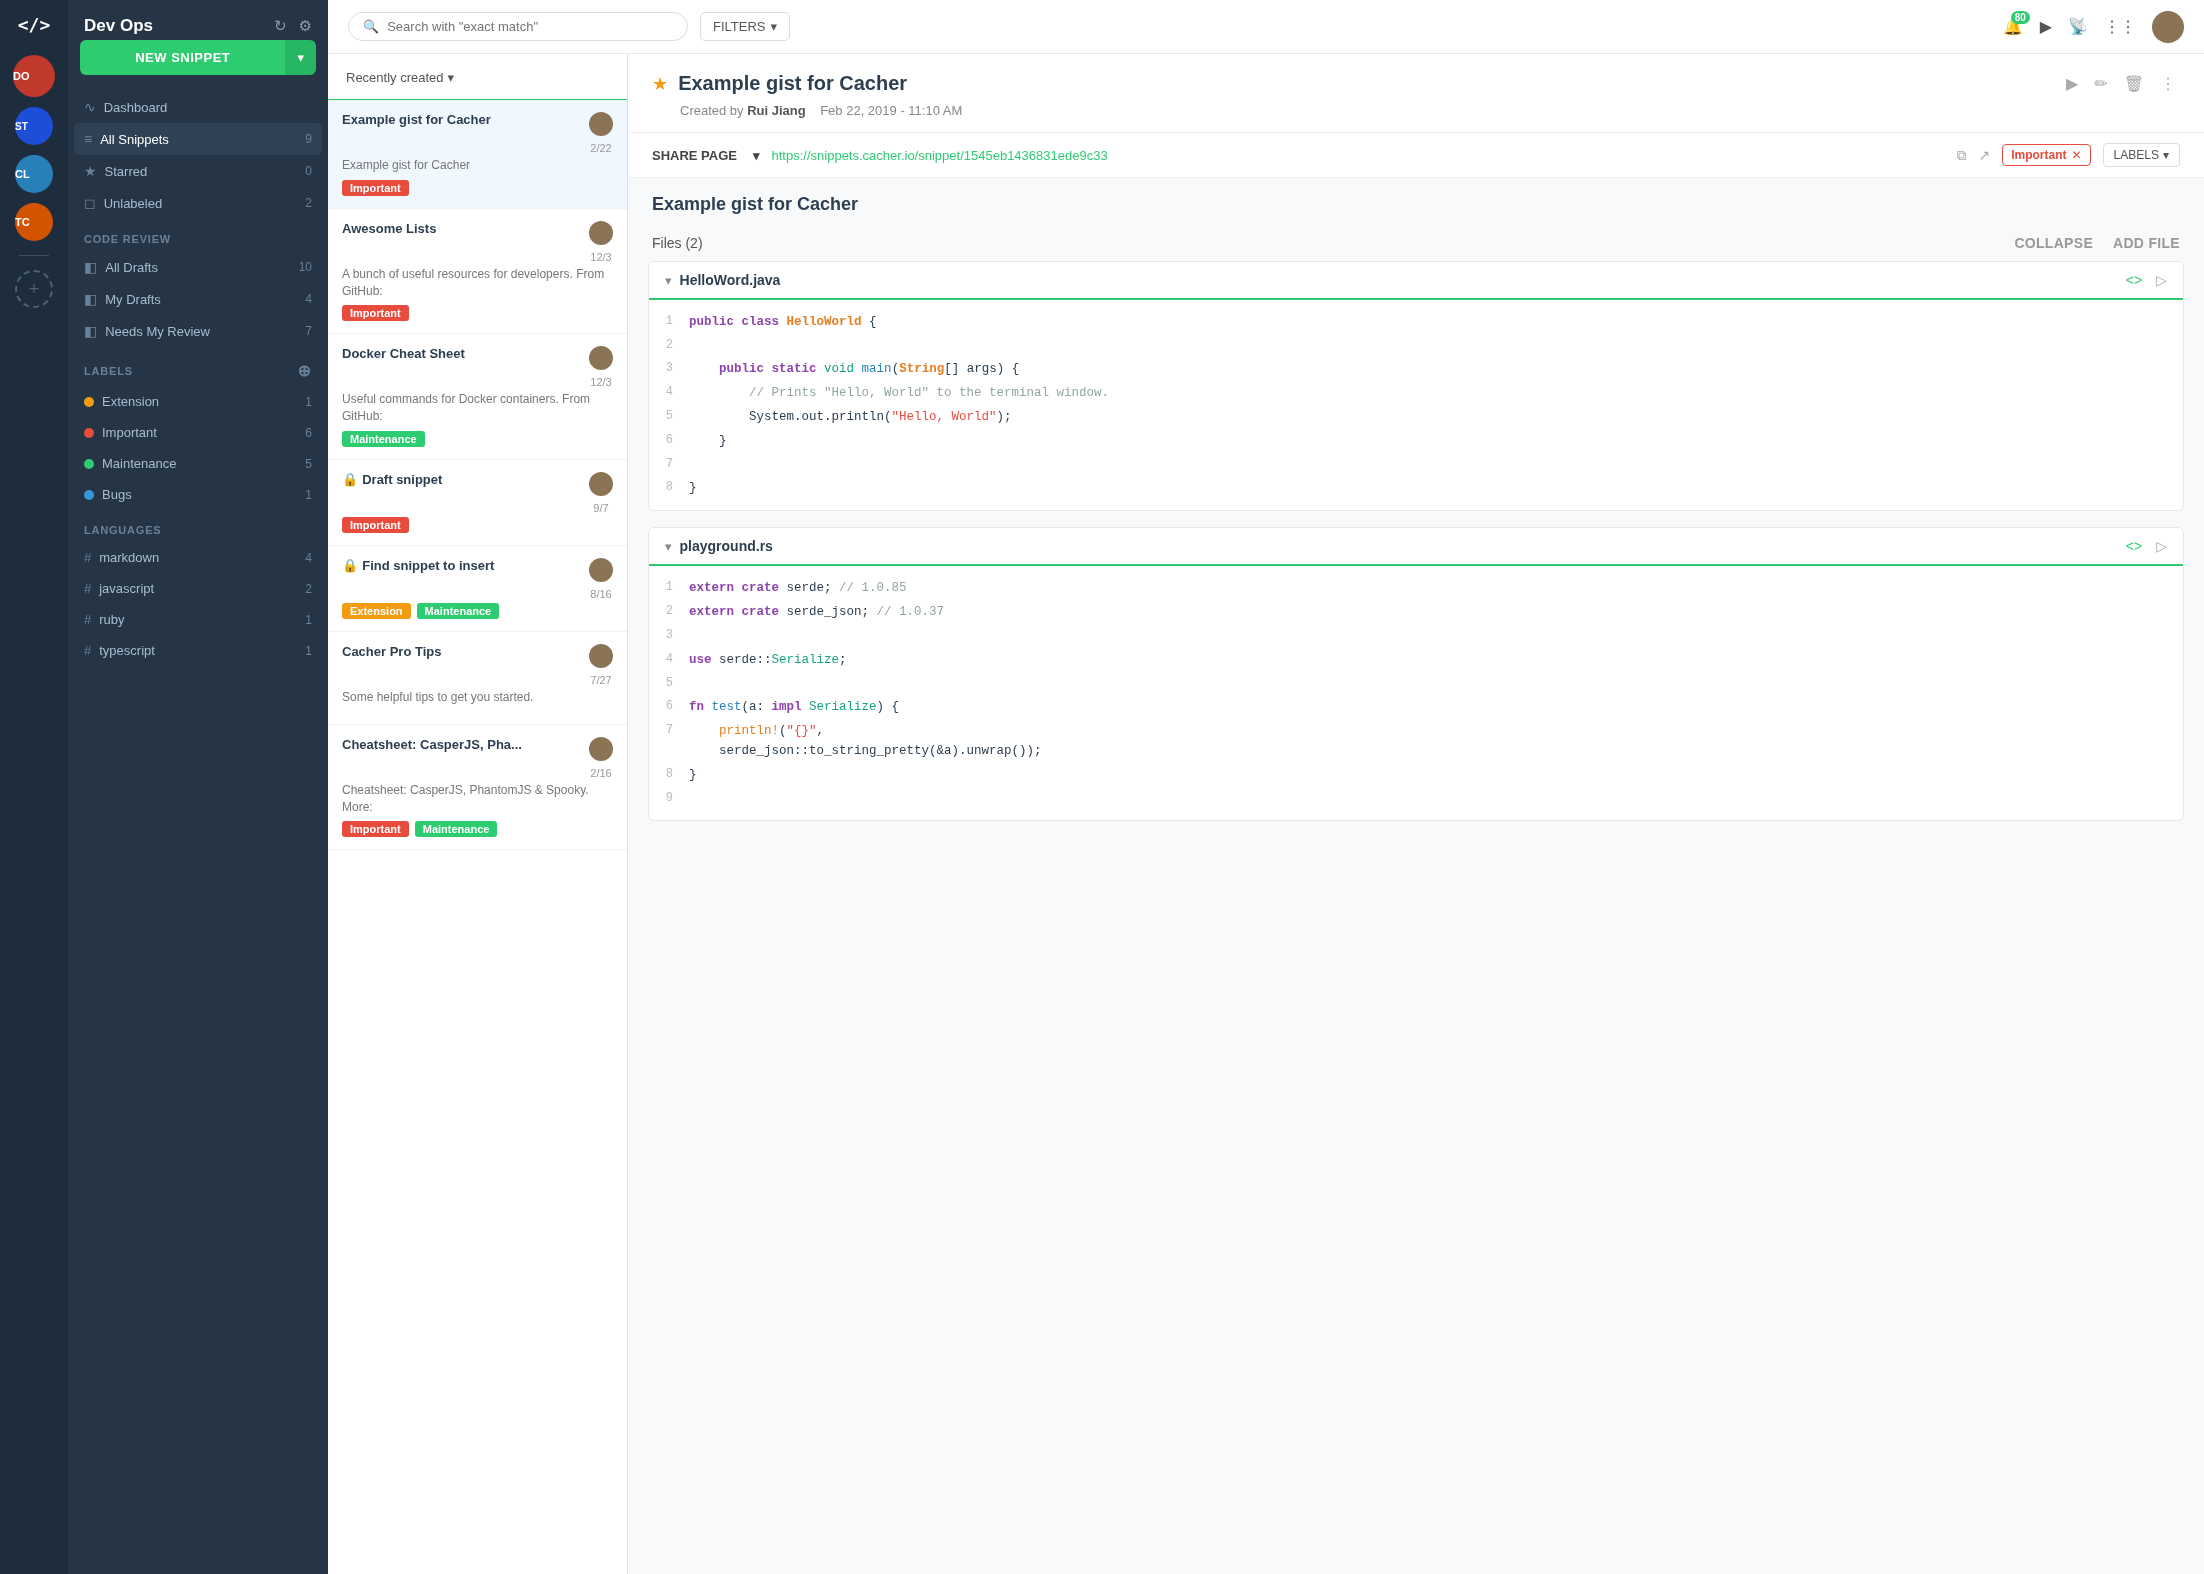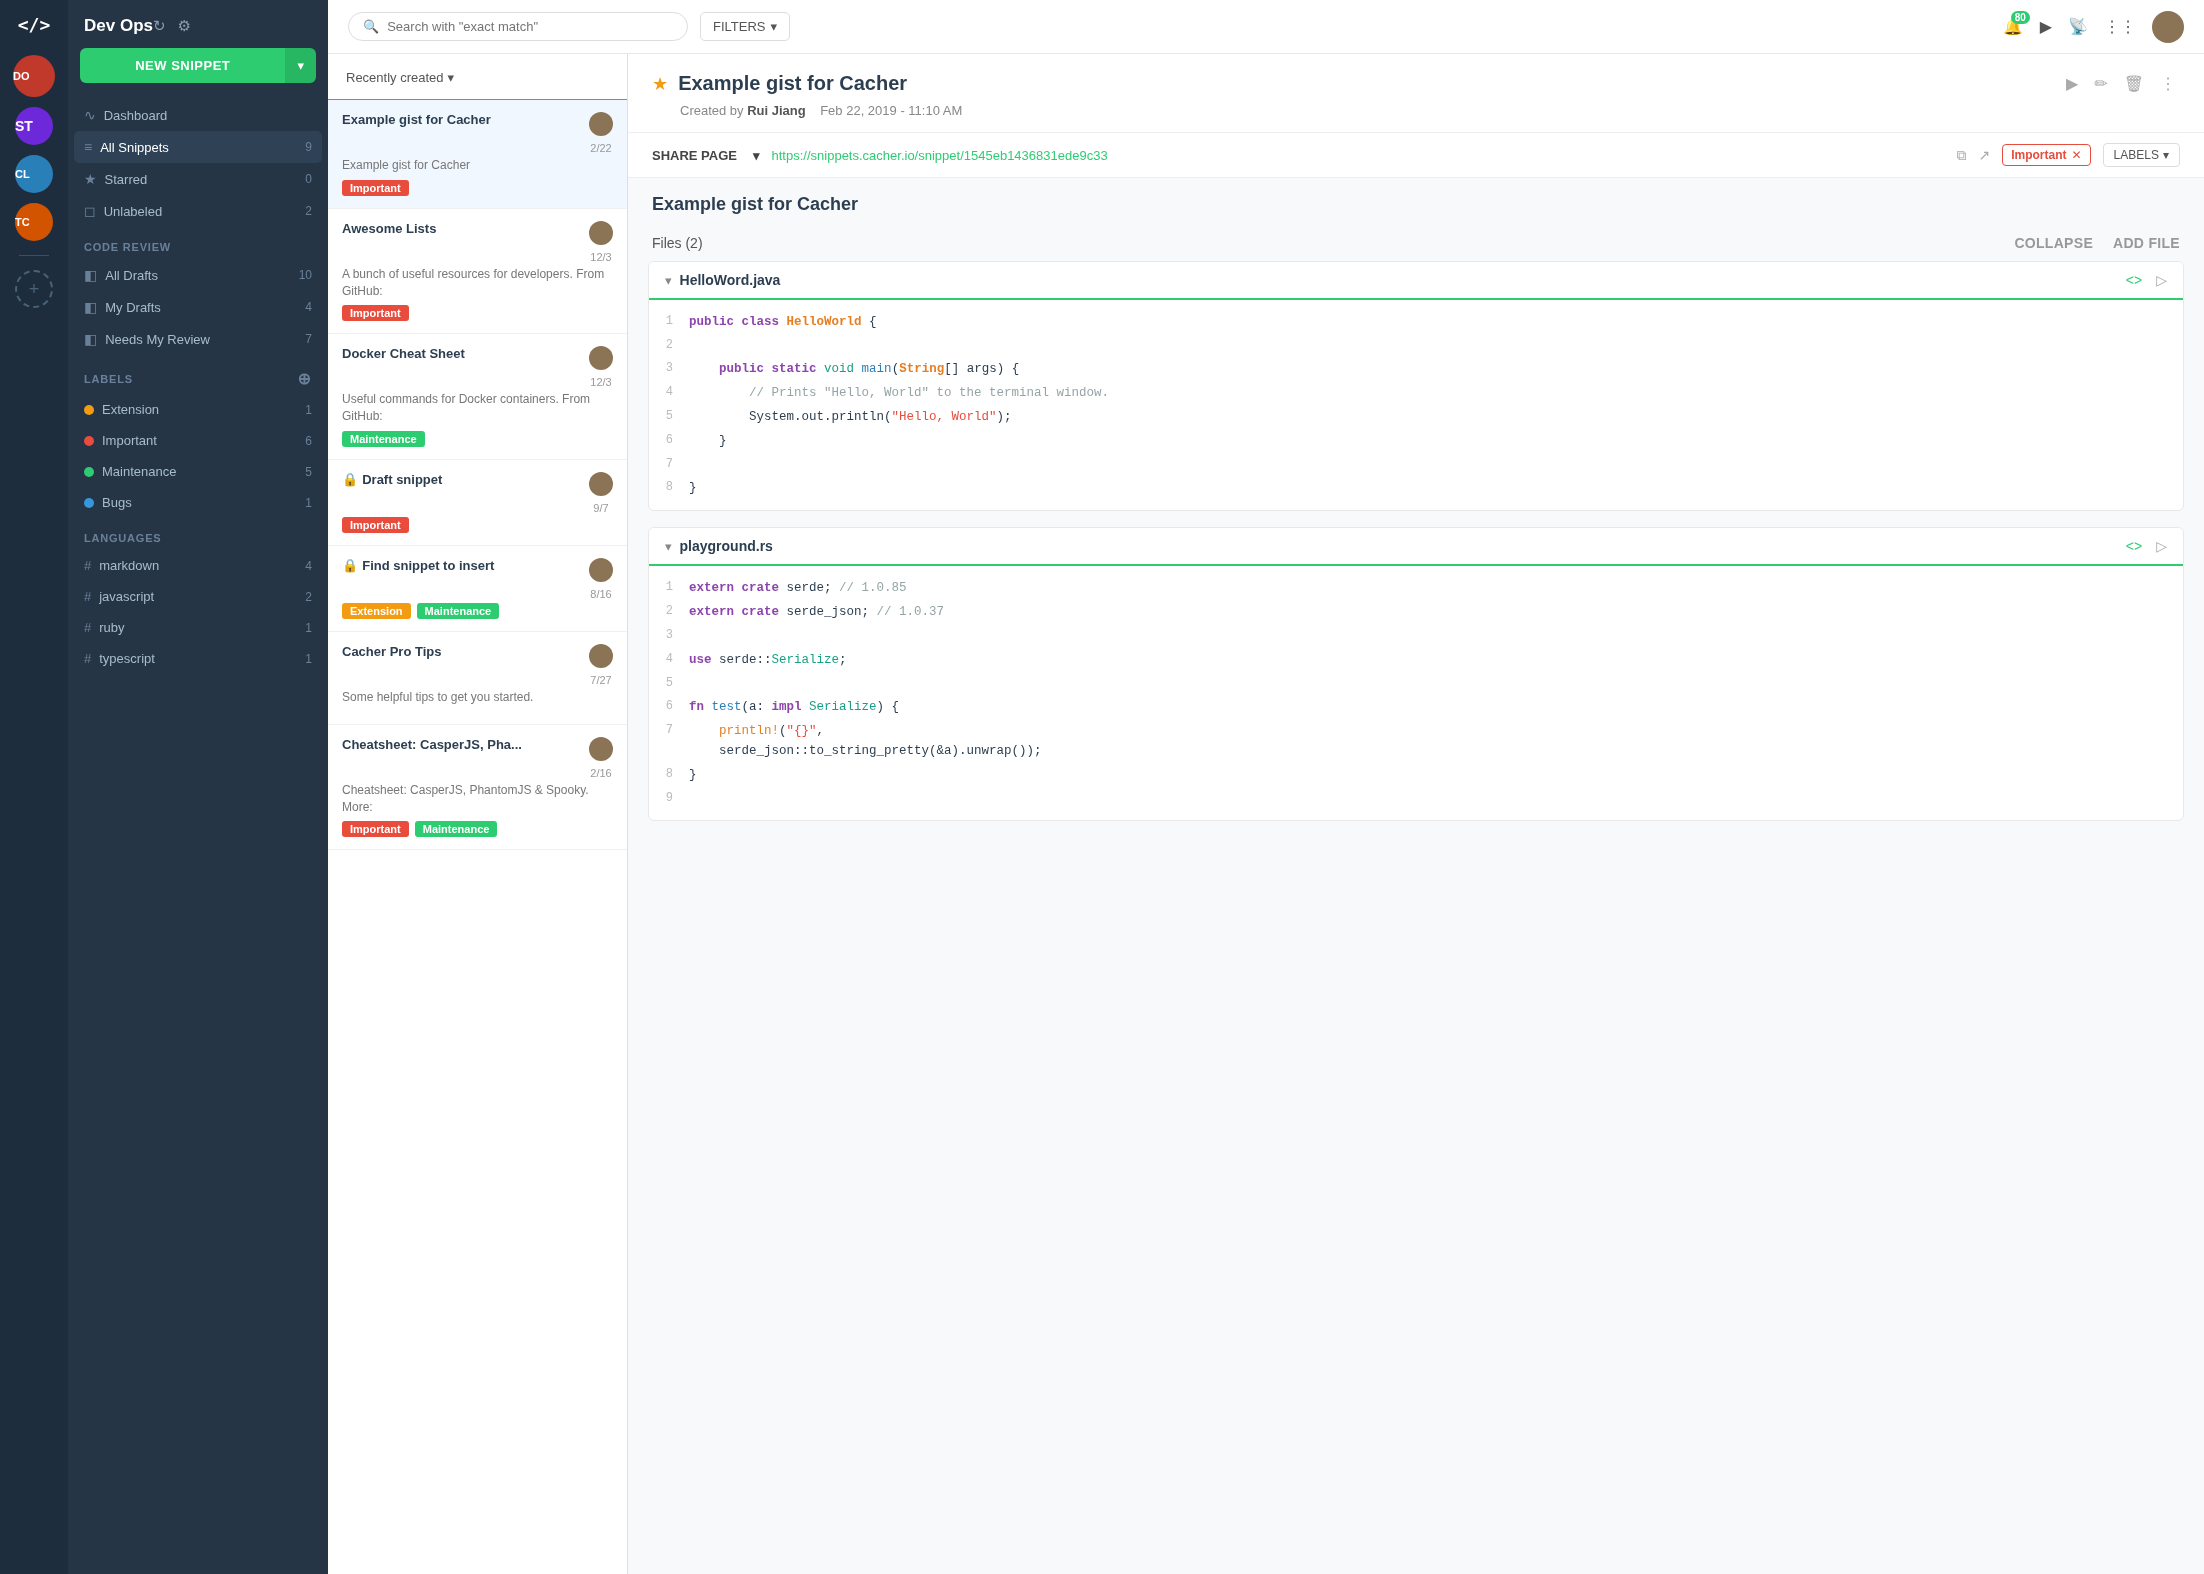--- a/index.html
+++ b/index.html
@@ -44,21 +44,22 @@
       background: #253546;
       display: flex;
       flex-direction: column;
       flex-shrink: 0;
       overflow-y: auto;
       padding-bottom: 20px;
     }
     .sidebar-header {
       display: flex;
       align-items: center;
-      padding: 16px 16px 12px;
+      justify-content: space-between;
+      padding: 16px 16px 4px;
     }
     .sidebar-title {
       color: #fff;
       font-size: 17px;
       font-weight: 600;
     }
     .sidebar-header-icons { display: flex; gap: 12px; }
     .sidebar-icon-btn { color: #8a9bb0; cursor: pointer; font-size: 15px; }
 
     .new-snippet-bar {
@@ -352,21 +353,21 @@
   </style>
 </head>
 <body>
 
 <div class="avatar-strip">
   <div class="logo-icon">&lt;/&gt;</div>
 
   <div class="avatar-circle" style="background: #c0392b; font-size:11px; width:42px;height:42px;">
     <span>DO</span>
   </div>
-  <div class="avatar-circle" style="background: #6d28d9; font-size:14px; width:38px;height:38px;">
+  <div class="avatar-circle" style="background: #1d4ed8; font-size:10px; width:38px;height:38px;">
     <span>ST</span>
   </div>
   <div class="avatar-circle" style="background: #2980b9; font-size:11px; width:38px;height:38px;">
     <span>CL</span>
   </div>
   <div class="avatar-circle" style="background: #d35400; font-size:11px; width:38px;height:38px;">
     <span>TC</span>
   </div>
   <div class="divider"></div>
   <div class="add-team-btn">

